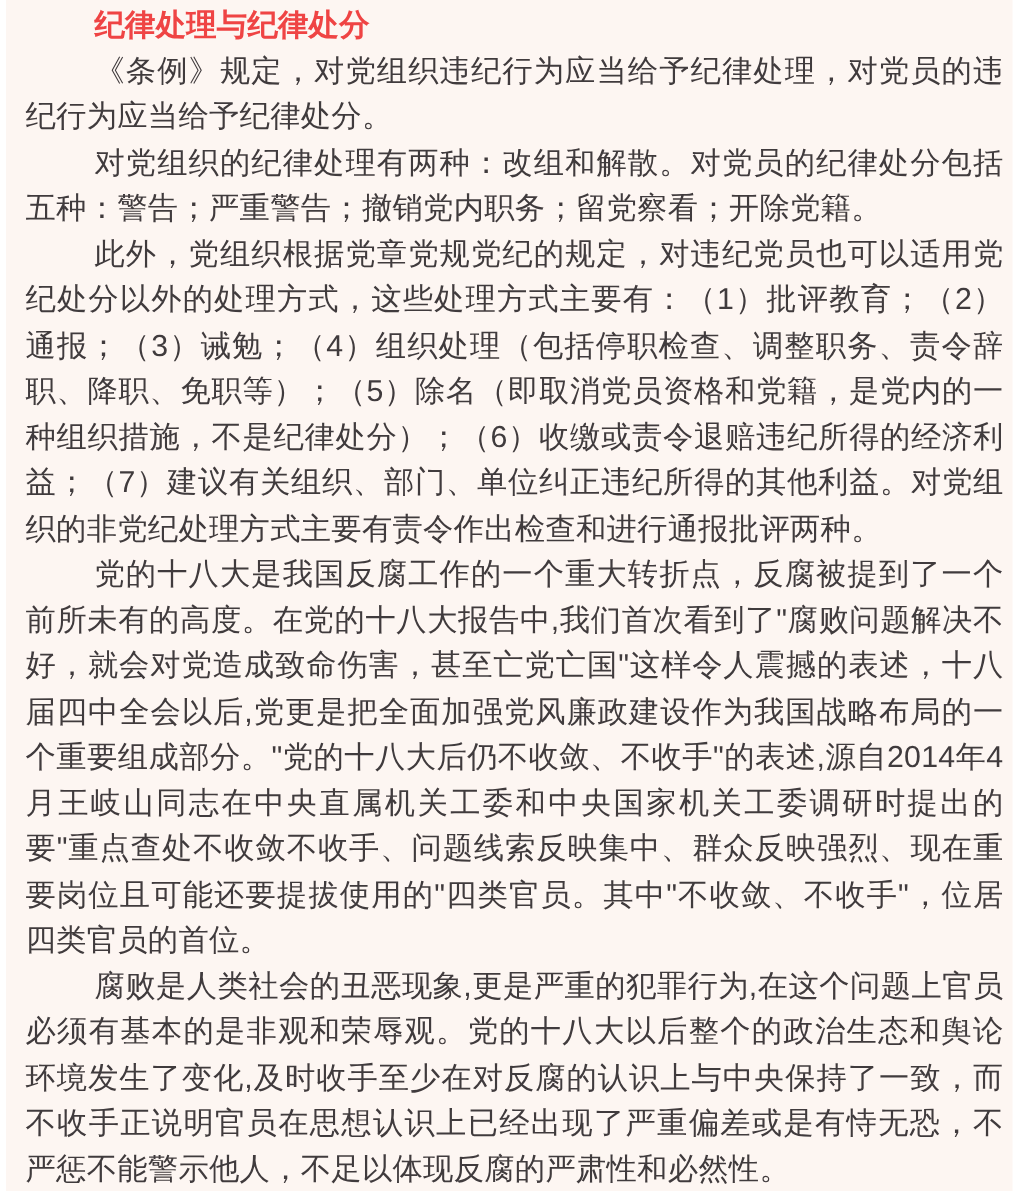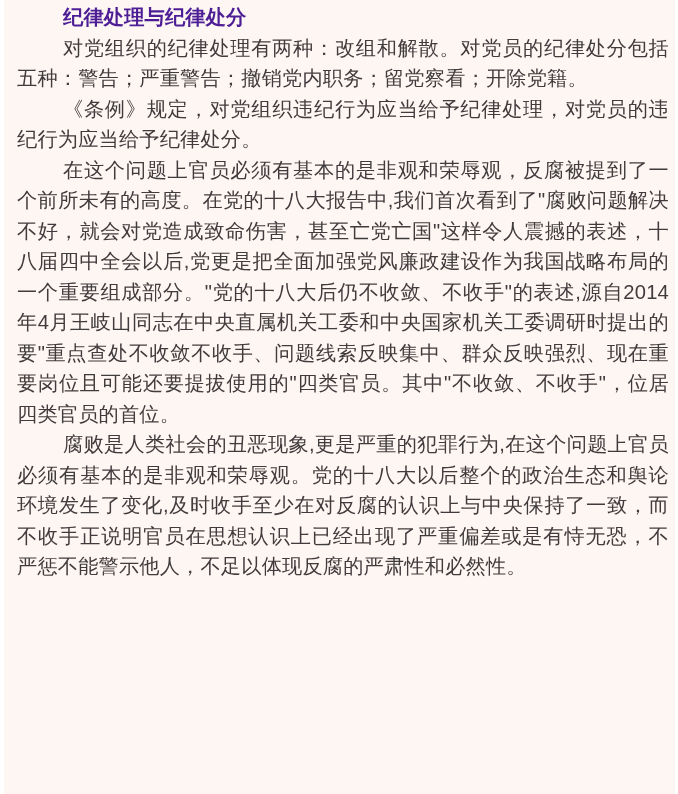--- a/index.html
+++ b/index.html
@@ -27,26 +27,27 @@
     letter-spacing: 0.2px;
   }
   .para, .heading {
     margin: 0;
     padding: 0;
     text-indent: 46px;
   }
   .heading {
     font-size: 20.2px;
     font-weight: bold;
-    color: #4c1d95;
+    color: #ef4444;
     text-align: left;
   }
 </style>
 </head>
 <body>
 
 <div class="page">
   <h2 class="heading">纪律处理与纪律处分</h2>
+  <p class="para">《条例》规定，对党组织违纪行为应当给予纪律处理，对党员的违纪行为应当给予纪律处分。</p>
   <p class="para">对党组织的纪律处理有两种：改组和解散。对党员的纪律处分包括五种：警告；严重警告；撤销党内职务；留党察看；开除党籍。</p>
-  <p class="para">《条例》规定，对党组织违纪行为应当给予纪律处理，对党员的违纪行为应当给予纪律处分。</p>
-  <p class="para">在这个问题上官员必须有基本的是非观和荣辱观，反腐被提到了一个前所未有的高度。在党的十八大报告中,我们首次看到了"腐败问题解决不好，就会对党造成致命伤害，甚至亡党亡国"这样令人震撼的表述，十八届四中全会以后,党更是把全面加强党风廉政建设作为我国战略布局的一个重要组成部分。"党的十八大后仍不收敛、不收手"的表述,源自2014年4月王岐山同志在中央直属机关工委和中央国家机关工委调研时提出的要"重点查处不收敛不收手、问题线索反映集中、群众反映强烈、现在重要岗位且可能还要提拔使用的"四类官员。其中"不收敛、不收手"，位居四类官员的首位。</p>
+  <p class="para">此外，党组织根据党章党规党纪的规定，对违纪党员也可以适用党纪处分以外的处理方式，这些处理方式主要有：（1）批评教育；（2）通报；（3）诫勉；（4）组织处理（包括停职检查、调整职务、责令辞职、降职、免职等）；（5）除名（即取消党员资格和党籍，是党内的一种组织措施，不是纪律处分）；（6）收缴或责令退赔违纪所得的经济利益；（7）建议有关组织、部门、单位纠正违纪所得的其他利益。对党组织的非党纪处理方式主要有责令作出检查和进行通报批评两种。</p>
+  <p class="para">党的十八大是我国反腐工作的一个重大转折点，反腐被提到了一个前所未有的高度。在党的十八大报告中,我们首次看到了"腐败问题解决不好，就会对党造成致命伤害，甚至亡党亡国"这样令人震撼的表述，十八届四中全会以后,党更是把全面加强党风廉政建设作为我国战略布局的一个重要组成部分。"党的十八大后仍不收敛、不收手"的表述,源自2014年4月王岐山同志在中央直属机关工委和中央国家机关工委调研时提出的要"重点查处不收敛不收手、问题线索反映集中、群众反映强烈、现在重要岗位且可能还要提拔使用的"四类官员。其中"不收敛、不收手"，位居四类官员的首位。</p>
   <p class="para">腐败是人类社会的丑恶现象,更是严重的犯罪行为,在这个问题上官员必须有基本的是非观和荣辱观。党的十八大以后整个的政治生态和舆论环境发生了变化,及时收手至少在对反腐的认识上与中央保持了一致，而不收手正说明官员在思想认识上已经出现了严重偏差或是有恃无恐，不严惩不能警示他人，不足以体现反腐的严肃性和必然性。</p>
 </div>
 
 </body></html>

